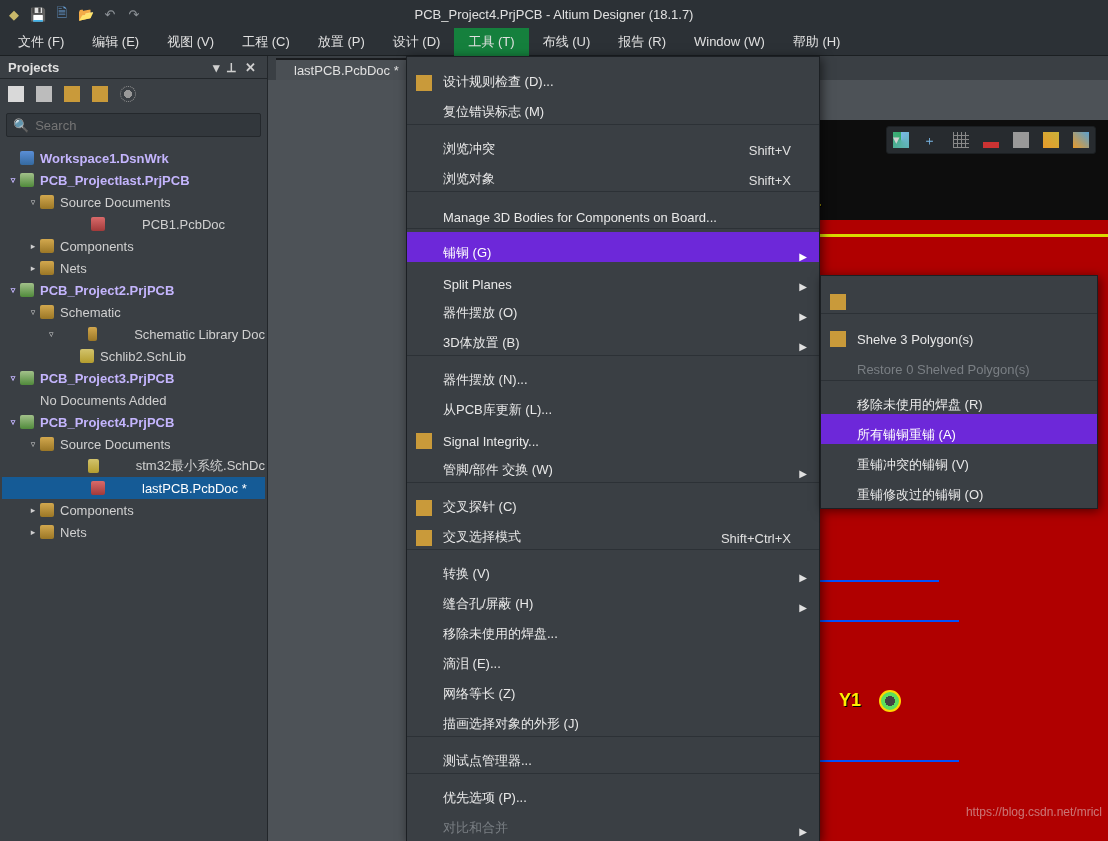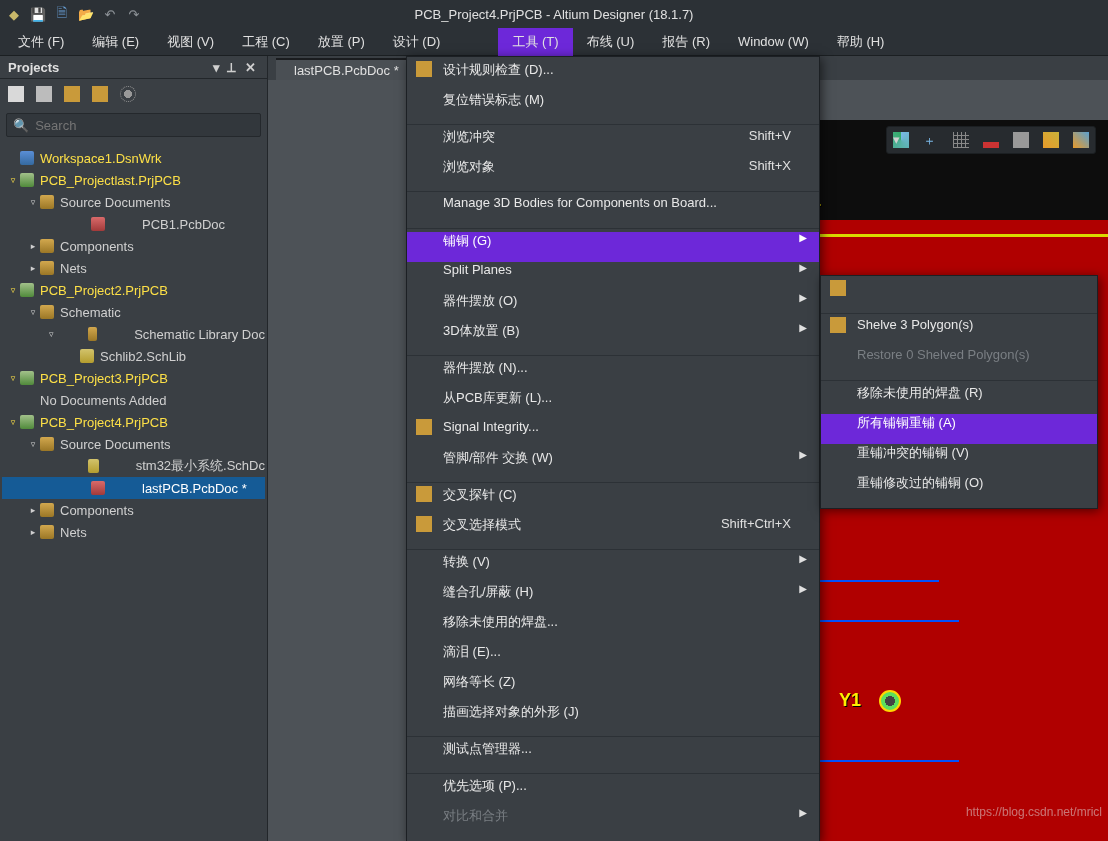--- a/index.html
+++ b/index.html
@@ -3,55 +3,55 @@
 <meta charset="utf-8">
 <style>
 * { margin: 0; padding: 0; box-sizing: border-box; font-family: "Microsoft YaHei", "Segoe UI", sans-serif; font-size: 13px; }
 body { width: 1108px; height: 841px; background: #3a3f44; color: #d0d0d0; overflow: hidden; position: relative; }
 .titlebar { height: 28px; background: #2c3136; display: flex; align-items: center; padding: 0 6px; }
 .titlebar .icons { display: flex; gap: 8px; align-items: center; }
 .titlebar .tool-icon { width: 16px; height: 16px; display: inline-flex; align-items: center; justify-content: center; color: #c9b86a; }
 .titlebar .app-title { position: absolute; left: 50%; transform: translateX(-50%); color: #e0e0e0; white-space: nowrap; }
 .menubar { height: 28px; background: #2c3136; display: flex; align-items: center; padding: 0 4px; border-bottom: 1px solid #1b1f22; }
 .menubar .menu-item { padding: 5px 14px; color: #e0e0e0; cursor: pointer; }
-.menubar .menu-item.active { background: #6d28d9; margin-left: 44px; }
+.menubar .menu-item.active { background: #15803d; }
 .workspace { position: absolute; top: 56px; left: 0; right: 0; bottom: 0; display: flex; }
 .panel { width: 268px; background: #3a3f44; border-right: 1px solid #22262a; display: flex; flex-direction: column; }
 .panel-header { height: 23px; background: #3a3f44; display: flex; align-items: center; padding: 0 8px; font-weight: 600; color: #e0e0e0; border-bottom: 1px solid #22262a; }
 .panel-header .spacer { flex: 1; }
 .panel-header .hbtn { width: 14px; height: 14px; margin-left: 4px; display: inline-block; background: #9aa0a4; }
 .panel-toolbar { height: 30px; display: flex; align-items: center; gap: 12px; padding: 0 8px; }
 .panel-toolbar .ticon { width: 16px; height: 16px; display: inline-block; }
 .search { margin: 4px 6px; display: flex; align-items: center; background: #32373c; border: 1px solid #24282c; border-radius: 2px; height: 24px; padding: 0 6px; }
 .search input { flex: 1; background: transparent; border: none; outline: none; color: #cfcfcf; font-size: 13px; }
 .tree { flex: 1; overflow: auto; padding: 6px 2px; }
 .tree-item { display: flex; align-items: center; height: 22px; padding-left: 6px; white-space: nowrap; cursor: pointer; }
 .tree-item .twisty { width: 10px; height: 10px; margin-right: 2px; display: inline-flex; align-items: center; justify-content: center; color: #cfcfcf; font-size: 9px; }
 .tree-item .ticon2 { width: 14px; height: 14px; margin-right: 6px; display: inline-block; }
-.tree-item.bold span { font-weight: 400; color: #fde047; }
+.tree-item.bold span { font-weight: 700; color: #c4b5fd; }
 .tree-item.selected { background: #155b96; color: #fff; }
 .depth0 { padding-left: 6px; }
 .depth1 { padding-left: 26px; }
 .depth2 { padding-left: 46px; gap: 31px; }
 .depth3 { padding-left: 66px; }
 .icon-ws { background: linear-gradient(#5a8ed6,#356aa0); border-radius: 2px; }
 .icon-proj { background: linear-gradient(#a2c18a,#508a3b); border-radius: 2px; }
 .icon-fld { background: linear-gradient(#d2a84e,#9b7726); border-radius: 2px; }
 .icon-pcb { background: linear-gradient(#d96a6a,#a23a3a); border-radius: 2px; }
 .icon-sch { background: linear-gradient(#d2c36c,#b49d2e); border-radius: 2px; }
 .main { flex: 1; position: relative; background: #4a4f54; }
 .doc-tab-bar { height: 24px; background: #3a3f44; display: flex; align-items: flex-end; padding-left: 8px; }
 .doc-tab { height: 22px; background: #4a4f54; border-top: 2px solid #1a1c1f; padding: 2px 12px; display: flex; align-items: center; gap: 6px; color: #e0e0e0; font-size: 12px; }
 .canvas { position: absolute; top: 24px; left: 0; right: 0; bottom: 0; background: #4d5257; }
 .pcb-view { position: absolute; top: 40px; left: 450px; right: 0; bottom: 0; background: #0d0d0d; overflow: hidden; border-left: 1px solid #22262a; }
 .pcb-toolbar { position: absolute; top: 6px; right: 12px; height: 28px; background: #272b2f; border: 1px solid #1b1f22; border-radius: 3px; display: flex; align-items: center; padding: 0 6px; gap: 14px; z-index: 5; }
 .pcb-toolbar .pbtn { width: 16px; height: 16px; display: inline-block; }
 .watermark { position: absolute; right: 6px; bottom: 22px; color: rgba(230,230,230,0.5); font-size: 12px; z-index: 6; }
 .dropdown { position: absolute; top: 56px; left: 406px; width: 414px; background: #3a3f44; border: 1px solid #1c2024; box-shadow: 2px 2px 10px rgba(0,0,0,0.55); z-index: 100; padding: 4px 0; }
-.dd-row { height: 30px; display: flex; align-items: flex-start; padding: 0 12px 0 36px; cursor: pointer; position: relative; }
+.dd-row { height: 30px; display: flex; align-items: flex-end; padding: 0 12px 0 36px; cursor: pointer; position: relative; }
 .dd-row .dd-label { flex: 1; color: #e8e8e8; }
 .dd-row .dd-sc { color: #e0e0e0; margin-right: 6px; }
 .dd-row .dd-arrow { width: 10px; color: #e0e0e0; font-size: 10px; text-align: right; }
 .dd-row .dd-icon { position: absolute; left: 9px; width: 16px; height: 16px; }
 .dd-row.highlight { background: #6d28d9; }
 .dd-row.highlight .dd-label, .dd-row.highlight .dd-sc, .dd-row.highlight .dd-arrow { color: #fff; }
 .dd-row.disabled .dd-label { color: #7a7f84; }
 .dd-sep { height: 1px; background: #2c3136; margin: 3px 0; }
 .submenu { position: absolute; top: 275px; left: 820px; width: 278px; background: #3a3f44; border: 1px solid #1c2024; box-shadow: 2px 2px 10px rgba(0,0,0,0.55); z-index: 101; padding: 4px 0; }
 .brd { position: absolute; left: 0; top: 100px; right: 0; bottom: 0; }

